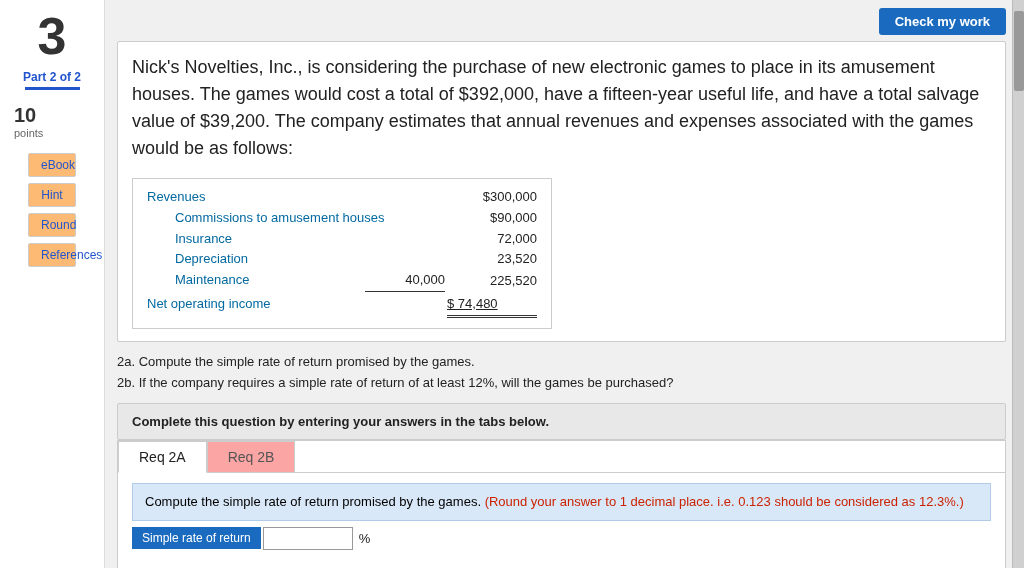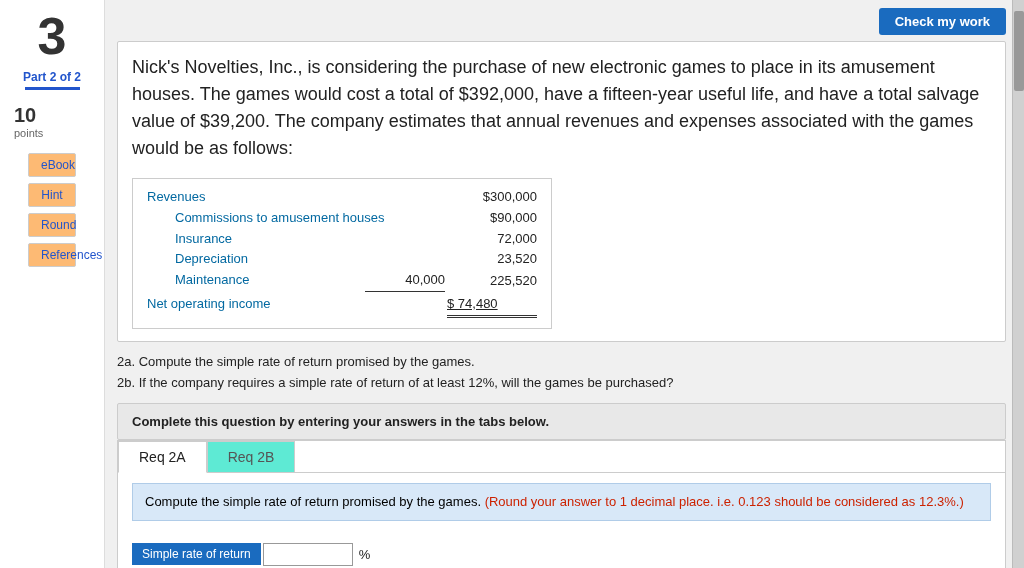--- a/index.html
+++ b/index.html
@@ -201,36 +201,36 @@
       margin-bottom: -1px;
       color: #222;
     }
     .tab.active {
       background: #fff;
       border-bottom: 1px solid #fff;
       font-weight: normal;
       z-index: 1;
     }
     .tab.inactive {
-      background: #5eead4;
+      background: #fca5a5;
       color: #555;
       text-align: center;
     }
 
     .tab-content {
       padding: 10px 14px;
     }
 
     
     .info-box {
       background: #d8e8f8;
       border: 1px solid #b0cce8;
       padding: 8px 12px;
       font-size: 13px;
-      margin-bottom: 22px;
+      margin-bottom: 6px;
       line-height: 1.5;
     }
     .info-box-red {
       color: #cc2200;
     }
 
     
     .input-row {
       display: flex;
       align-items: center;

